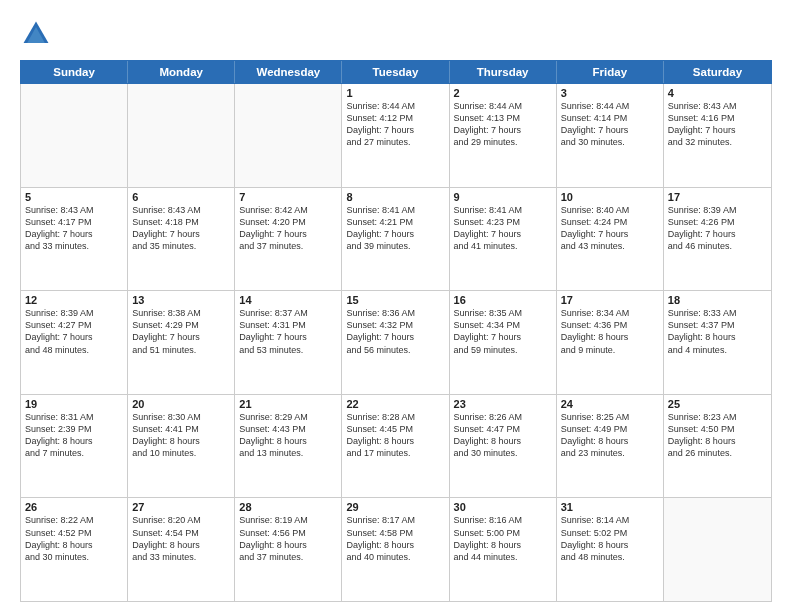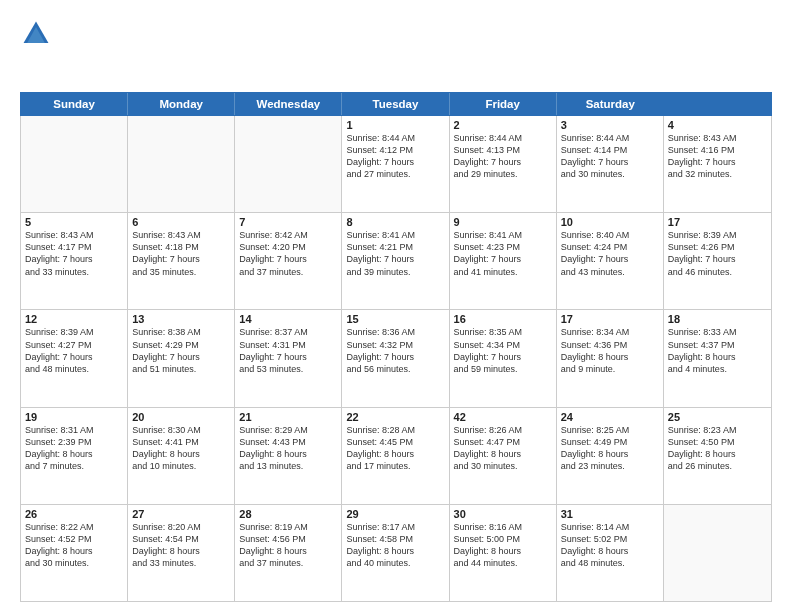--- a/index.html
+++ b/index.html
@@ -9,21 +9,20 @@
       font-family: Arial, sans-serif;
       background: #fff;
       overflow: hidden;
     }
     .page {
       width: 792px;
       height: 612px;
       padding: 18px 20px 10px 20px;
       display: flex;
       flex-direction: column;
-      gap: 32px;
     }
     .header {
       display: flex;
       justify-content: space-between;
       align-items: flex-start;
       margin-bottom: 10px;
     }
     .logo {
       display: flex;
       align-items: center;
@@ -139,20 +138,21 @@
       <div class="location"></div>
     </div>
   </div>
 
   <div class="calendar">
     <div class="cal-header-row">
     <div class="cal-header-cell">Sunday</div>
         <div class="cal-header-cell">Monday</div>
         <div class="cal-header-cell">Wednesday</div>
         <div class="cal-header-cell">Tuesday</div>
+        <div class="cal-header-cell">Thursday</div>
         <div class="cal-header-cell">Friday</div>
         <div class="cal-header-cell">Saturday</div>
       </div>
     <div class="cal-body">
     <div class="cal-row">
           <div class="cal-cell empty"></div>
           <div class="cal-cell empty"></div>
           <div class="cal-cell empty"></div>
           <div class="cal-cell">
             <div class="day-num">1</div>
@@ -308,21 +308,21 @@
             <div class="cell-line">and 13 minutes.</div>
           </div>
           <div class="cal-cell">
             <div class="day-num">22</div>
             <div class="cell-line">Sunrise: 8:28 AM</div>
             <div class="cell-line">Sunset: 4:45 PM</div>
             <div class="cell-line">Daylight: 8 hours</div>
             <div class="cell-line">and 17 minutes.</div>
           </div>
           <div class="cal-cell">
-            <div class="day-num">42</div>
+            <div class="day-num">23</div>
             <div class="cell-line">Sunrise: 8:26 AM</div>
             <div class="cell-line">Sunset: 4:47 PM</div>
             <div class="cell-line">Daylight: 8 hours</div>
             <div class="cell-line">and 30 minutes.</div>
           </div>
           <div class="cal-cell">
             <div class="day-num">24</div>
             <div class="cell-line">Sunrise: 8:25 AM</div>
             <div class="cell-line">Sunset: 4:49 PM</div>
             <div class="cell-line">Daylight: 8 hours</div>

